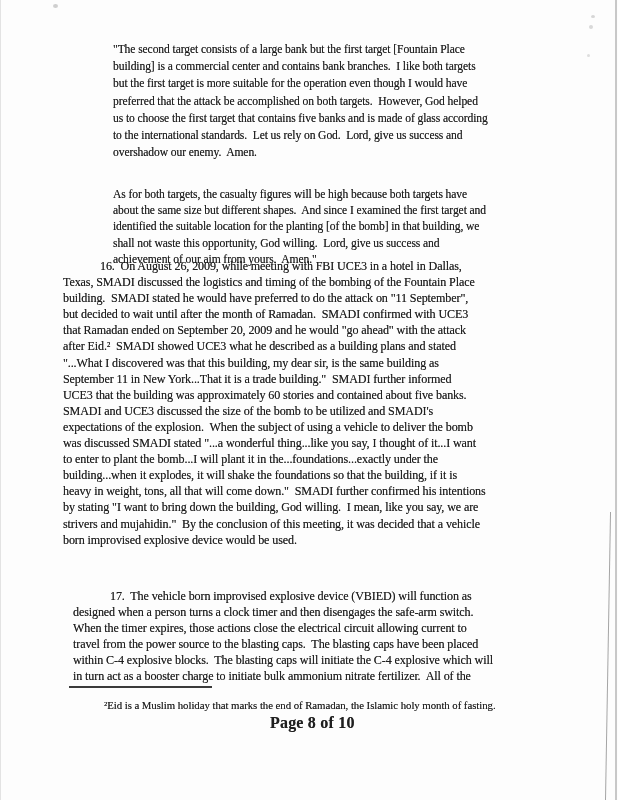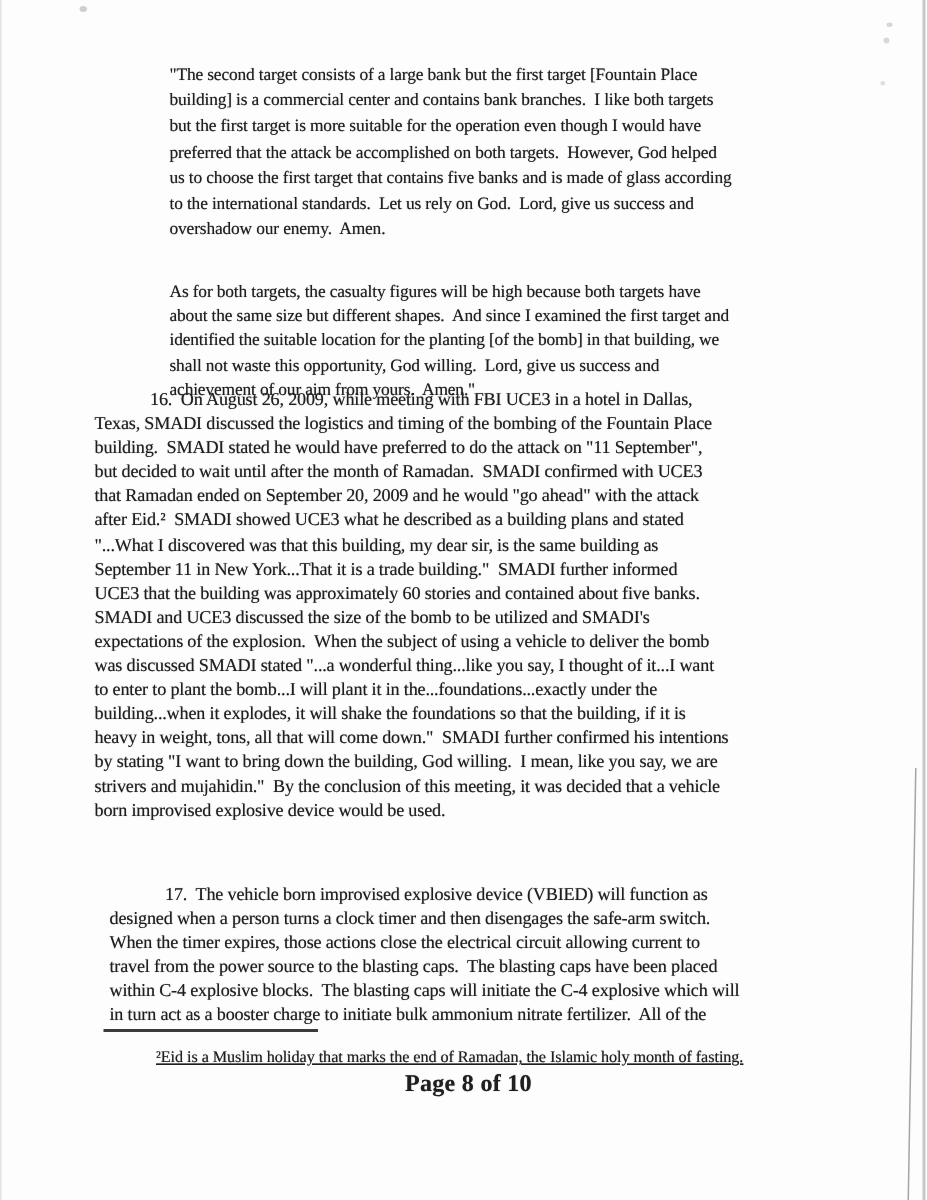--- a/index.html
+++ b/index.html
@@ -28,21 +28,21 @@
     text-indent:37px;
   }
   .p16{left:63px;top:258px;line-height:16.1px;}
   .p17{left:73px;top:588px;line-height:16.1px;}
   .footnote-rule{
     position:absolute;left:69px;top:686px;
     width:143px;height:2px;background:#3b3b3b;
   }
   .footnote{
     left:104px;top:699px;
-    font-size:10.8px;letter-spacing:-0.05px;text-decoration:underline;
+    font-size:10.8px;letter-spacing:-0.05px;
   }
   .page-number{
     left:270px;top:714px;
     font-size:16px;font-weight:700;letter-spacing:0.2px;
   }
   
   .edge-right{
     position:absolute;right:1px;top:0;
     width:2px;height:800px;background:#b5b5b5;opacity:0.75;
   }

